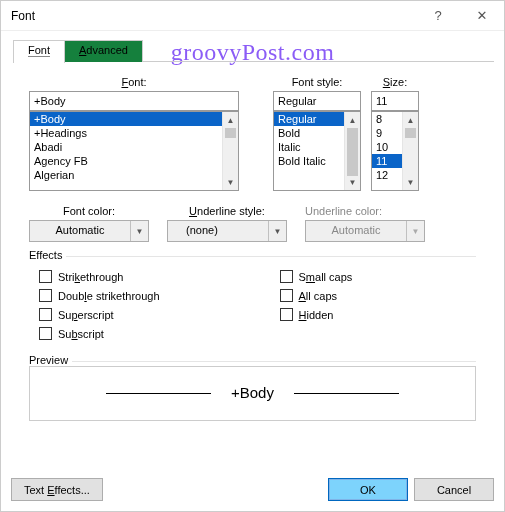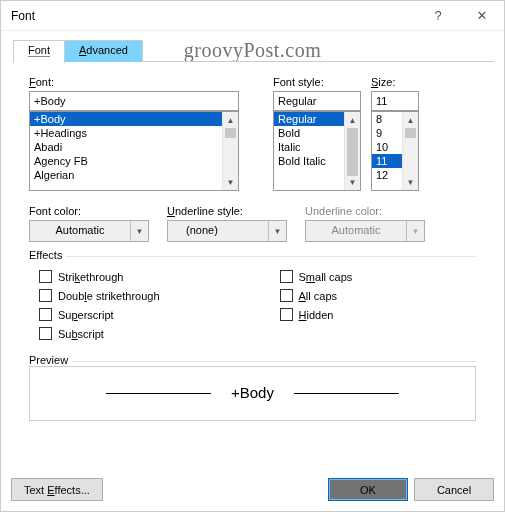--- a/index.html
+++ b/index.html
@@ -34,22 +34,22 @@
     font-size: 13px;
     color: #555;
     cursor: pointer;
   }
   .watermark {
     position: absolute;
     top: 38px;
     left: 0; right: 0;
     text-align: center;
     font-family: Georgia, serif;
-    font-size: 20px;
-    color: #737373;
+    font-size: 24px;
+    color: #8b5cf6;
     pointer-events: none;
     letter-spacing: 0.5px;
   }
   .tabs {
     position: relative;
     margin: 8px 10px 0 12px;
     border-bottom: 1px solid #ccc;
     display: flex;
     height: 23px;
   }
@@ -57,36 +57,36 @@
     padding: 3px 14px 0 14px;
     border: 1px solid #ccc;
     border-bottom: none;
     background: #fff;
     margin-right: -1px;
     position: relative;
     cursor: pointer;
     color: #000;
   }
   .tab.inactive {
-    background: #7dd3fc;
+    background: #15803d;
     top: 1px;
     height: 22px;
   }
   .tab.active {
     top: 1px;
     height: 23px;
     background: #fff;
     z-index: 1;
   }
   .content {
     padding: 14px 28px 6px 28px;
   }
   .row { display: flex; gap: 10px; }
   .col { display: flex; flex-direction: column; }
-  .label { margin-bottom: 3px; }
+  .label { margin-bottom: 3px; text-align: center; }
   .textinput {
     border: 1px solid #999;
     height: 20px;
     padding: 1px 4px;
     font-family: inherit;
     font-size: 11px;
     width: 100%;
   }
   .listbox {
     border: 1px solid #999;
@@ -210,21 +210,21 @@
     padding: 0 12px;
     font-family: inherit;
     font-size: 11px;
     cursor: pointer;
     min-width: 80px;
     text-align: center;
   }
   .btnc.primary {
     border: 1px solid #0067c0;
     box-shadow: inset 0 0 0 1px #7eb4e8;
-    background: #737373;
+    background: #7dd3fc;
   }
   .spacer { flex: 1; }
   .desc { margin: 4px 0 40px 0; color: #000; }
   .ul-mid .label-disabled { color: #888; margin-bottom: 3px; }
   .u-accel { text-decoration: underline; }
 </style>
 </head>
 <body>
 
 <div class="titlebar">

